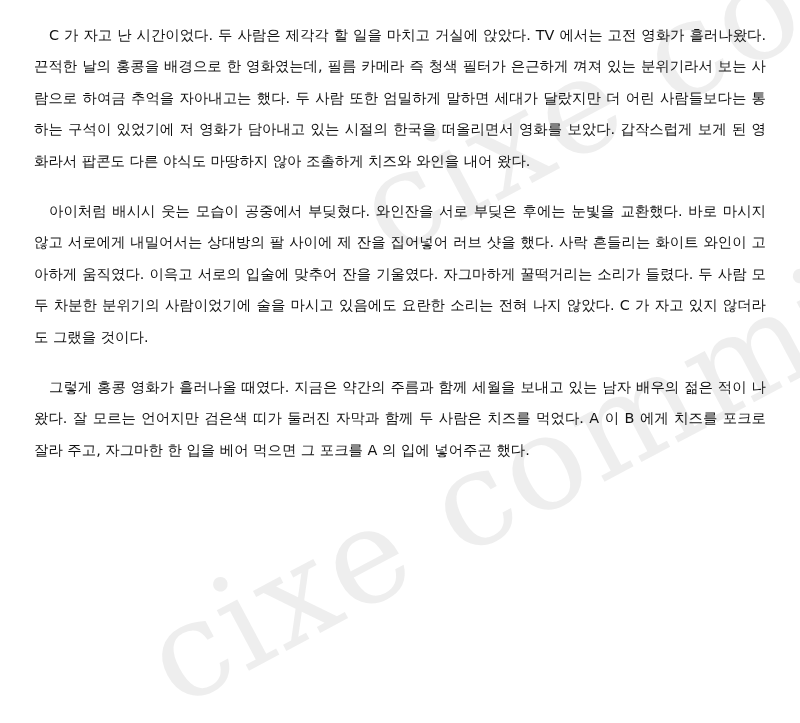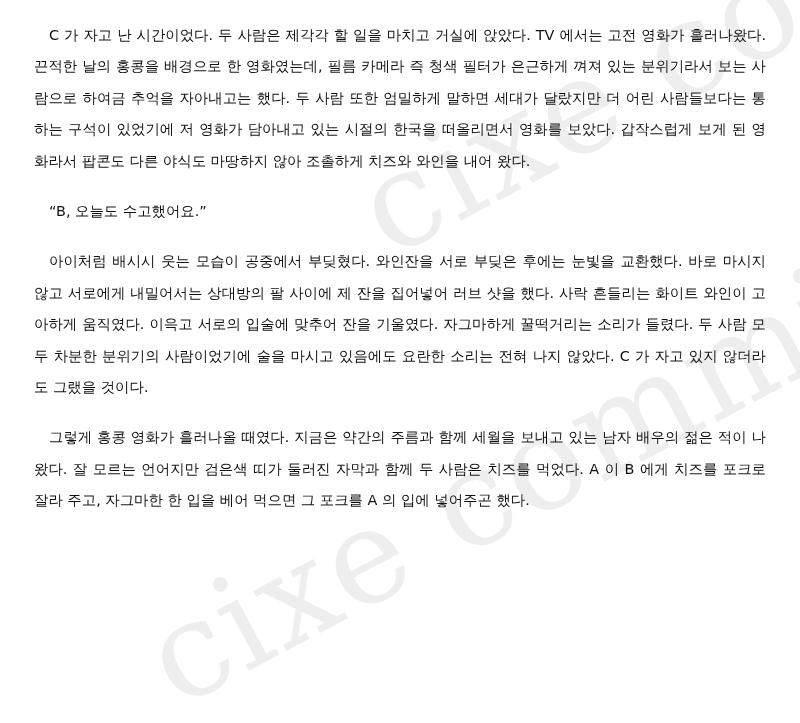--- a/index.html
+++ b/index.html
@@ -76,18 +76,17 @@
 
 <div id="page">
 
   <div class="watermark">
     <span class="wm1">cixe commissio</span>
     <span class="wm2">cixe commissio</span>
   </div>
 
   <div class="body-text">
     <p class="para">C 가 자고 난 시간이었다. 두 사람은 제각각 할 일을 마치고 거실에 앉았다. TV 에서는 고전 영화가 흘러나왔다. 끈적한 날의 홍콩을 배경으로 한 영화였는데, 필름 카메라 즉 청색 필터가 은근하게 껴져 있는 분위기라서 보는 사람으로 하여금 추억을 자아내고는 했다. 두 사람 또한 엄밀하게 말하면 세대가 달랐지만 더 어린 사람들보다는 통하는 구석이 있었기에 저 영화가 담아내고 있는 시절의 한국을 떠올리면서 영화를 보았다. 갑작스럽게 보게 된 영화라서 팝콘도 다른 야식도 마땅하지 않아 조촐하게 치즈와 와인을 내어 왔다.</p>
-    <p class="quote gap">“B, 오늘도 수고했어요.”</p>
     <p class="para gap">아이처럼 배시시 웃는 모습이 공중에서 부딪혔다. 와인잔을 서로 부딪은 후에는 눈빛을 교환했다. 바로 마시지 않고 서로에게 내밀어서는 상대방의 팔 사이에 제 잔을 집어넣어 러브 샷을 했다. 사락 흔들리는 화이트 와인이 고아하게 움직였다. 이윽고 서로의 입술에 맞추어 잔을 기울였다. 자그마하게 꿀떡거리는 소리가 들렸다. 두 사람 모두 차분한 분위기의 사람이었기에 술을 마시고 있음에도 요란한 소리는 전혀 나지 않았다. C 가 자고 있지 않더라도 그랬을 것이다.</p>
     <p class="para gap">그렇게 홍콩 영화가 흘러나올 때였다. 지금은 약간의 주름과 함께 세월을 보내고 있는 남자 배우의 젊은 적이 나왔다. 잘 모르는 언어지만 검은색 띠가 둘러진 자막과 함께 두 사람은 치즈를 먹었다. A 이 B 에게 치즈를 포크로 잘라 주고, 자그마한 한 입을 베어 먹으면 그 포크를 A 의 입에 넣어주곤 했다.</p>
   </div>
 
 </div>
 
 </body></html>

